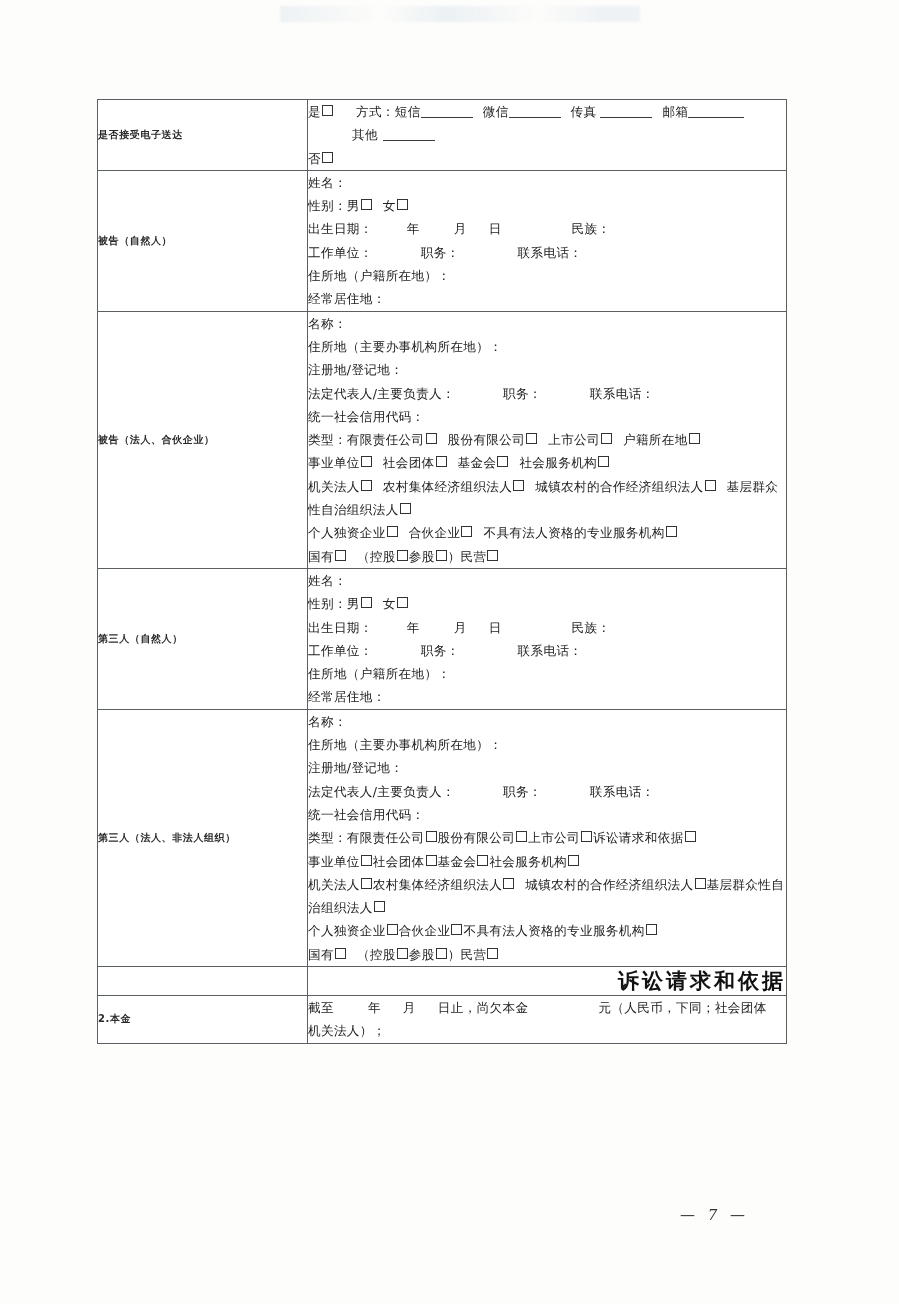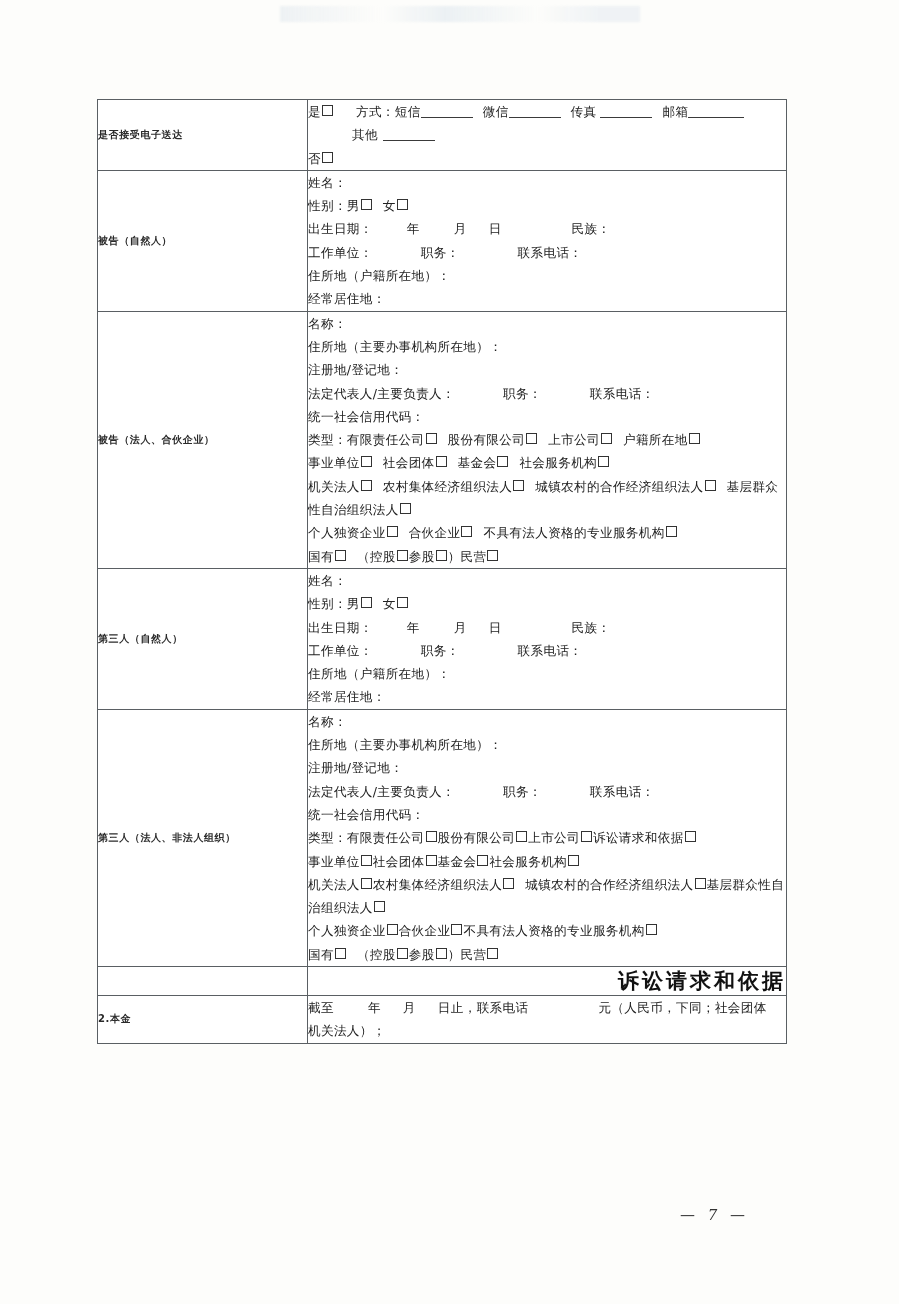--- a/index.html
+++ b/index.html
@@ -187,21 +187,21 @@
       </tr>
 
       <tr>
         <td class="heading-left">&nbsp;</td>
         <td class="heading-cell">诉讼请求和依据</td>
       </tr>
 
       <tr>
         <td class="lbl">2.本金</td>
         <td class="val">
-          <div class="ln"><span>截至</span><span class="gap-l"></span><span>年</span><span class="gap-m"></span><span>月</span><span class="gap-m"></span><span>日止，联系电话</span><span class="gap-xl"></span><span class="gap-m"></span><span>元（人民币，下同；社会团体</span></div>
+          <div class="ln"><span>截至</span><span class="gap-l"></span><span>年</span><span class="gap-m"></span><span>月</span><span class="gap-m"></span><span>日止，尚欠本金</span><span class="gap-xl"></span><span class="gap-m"></span><span>元（人民币，下同；社会团体</span></div>
           <div class="ln"><span>机关法人）；</span></div>
         </td>
       </tr>
 
     </tbody>
   </table>
 
   <div class="folio">
     <span class="folio-wrap">
       <span class="dash">—</span>

